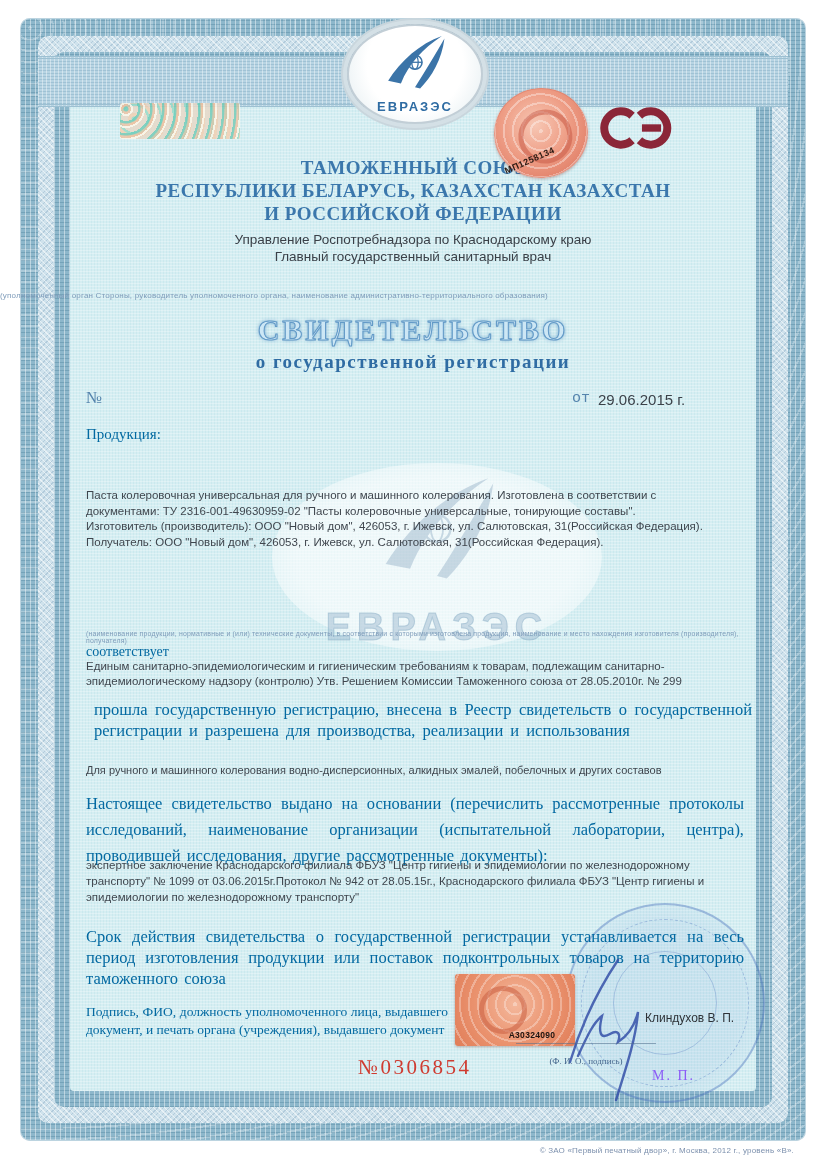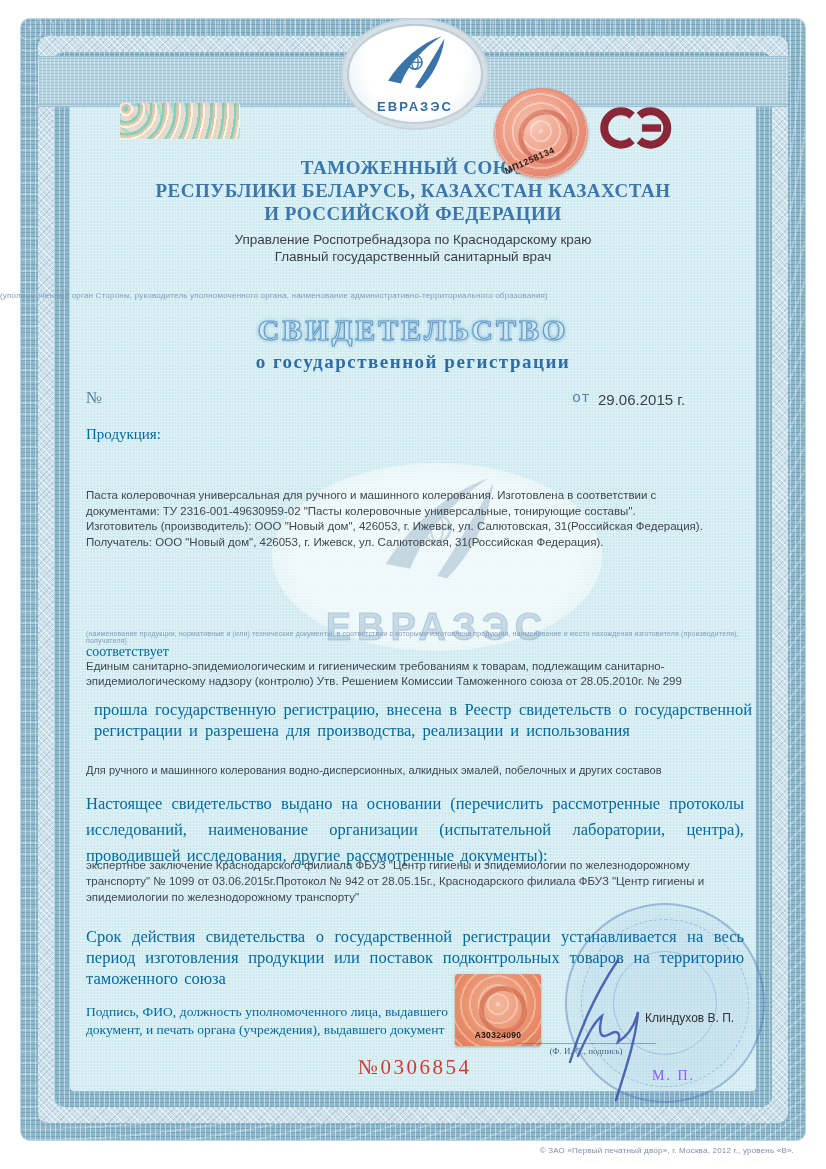--- a/index.html
+++ b/index.html
@@ -84,21 +84,21 @@
     position:absolute;left:6px;bottom:14px;transform:rotate(-18deg);
     font-size:9px;font-weight:bold;color:#2a1a14;letter-spacing:.5px;
   }
   .se-logo{position:absolute;left:600px;top:101px;z-index:4;}
   .holo-square{
     position:absolute;left:455px;top:974px;width:86px;height:72px;z-index:5;border-radius:3px;
     background:
       repeating-radial-gradient(circle at 50% 42%, rgba(255,255,255,.30) 0 2px, transparent 2px 9px),
       radial-gradient(circle at 50% 42%, #f4b89c 0%, #ea926e 55%, #e07d58 100%);
     box-shadow:0 1px 3px rgba(120,50,40,.35);
-    display:flex;align-items:flex-end;justify-content:center;
+    display:flex;align-items:flex-end;justify-content:center;padding-left:34px;
   }
   .holo-square .ring{
     position:absolute;left:24px;top:12px;width:38px;height:38px;border-radius:50%;
     border:5px solid rgba(205,100,70,.6);
   }
   .holo-square .serial{font-size:8.5px;font-weight:bold;color:#1d130f;margin-bottom:6px;letter-spacing:.3px;}
   
   .header{position:absolute;left:0;right:0;top:156px;text-align:center;z-index:3;}
   .union-line{font-family:"Liberation Serif",serif;font-weight:bold;color:#3b77ac;font-size:19px;line-height:23px;letter-spacing:.5px;}
   .authority{margin-top:6px;color:#3a4048;font-size:13.5px;line-height:17px;}
@@ -151,21 +151,21 @@
     position:absolute;left:565px;top:903px;width:196px;height:196px;border-radius:50%;z-index:2;
     border:2px solid rgba(70,110,185,.40);
     background:radial-gradient(circle, rgba(120,160,220,.14) 55%, rgba(120,160,220,.05) 75%, transparent 100%);
   }
   .stamp .inner1{position:absolute;inset:14px;border-radius:50%;border:1.5px dashed rgba(70,110,185,.35);}
   .stamp .inner2{position:absolute;inset:46px;border-radius:50%;border:1.5px solid rgba(70,110,185,.30);}
   .signature-svg{position:absolute;left:540px;top:952px;z-index:6;}
   .signer-name{position:absolute;left:645px;top:1011px;font-size:12px;color:#2d3237;z-index:6;}
   .sig-caption{
     position:absolute;left:516px;top:1043px;width:140px;border-top:1px solid rgba(80,110,140,.55);
-    padding-top:2px;font-family:"Liberation Serif",serif;font-size:9px;color:#44668c;text-align:center;z-index:6;
+    padding-top:12px;font-family:"Liberation Serif",serif;font-size:9px;color:#44668c;text-align:center;z-index:6;
   }
   .seal-label{position:absolute;left:652px;top:1068px;font-family:"Liberation Serif",serif;font-size:14px;letter-spacing:2px;color:#8b5cf6;z-index:6;}
   .blank-number{
     position:absolute;left:358px;top:1055px;z-index:6;
     font-family:"Liberation Serif",serif;font-size:21px;letter-spacing:2.5px;color:#cf3b30;
   }
   
   .footer{
     position:absolute;right:32px;top:1146px;font-size:8px;color:#7c90ad;letter-spacing:.2px;z-index:3;
   }

